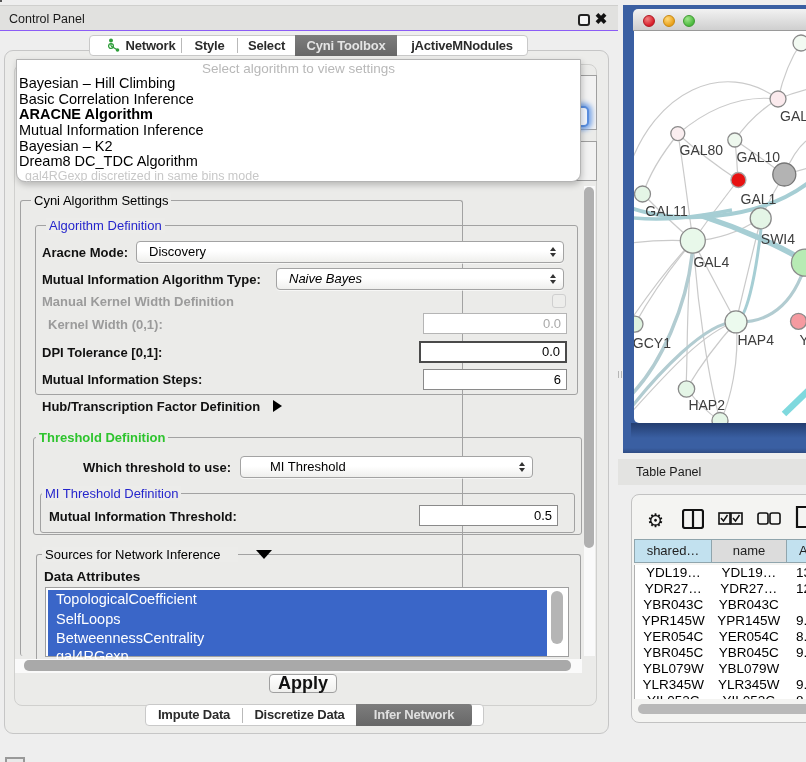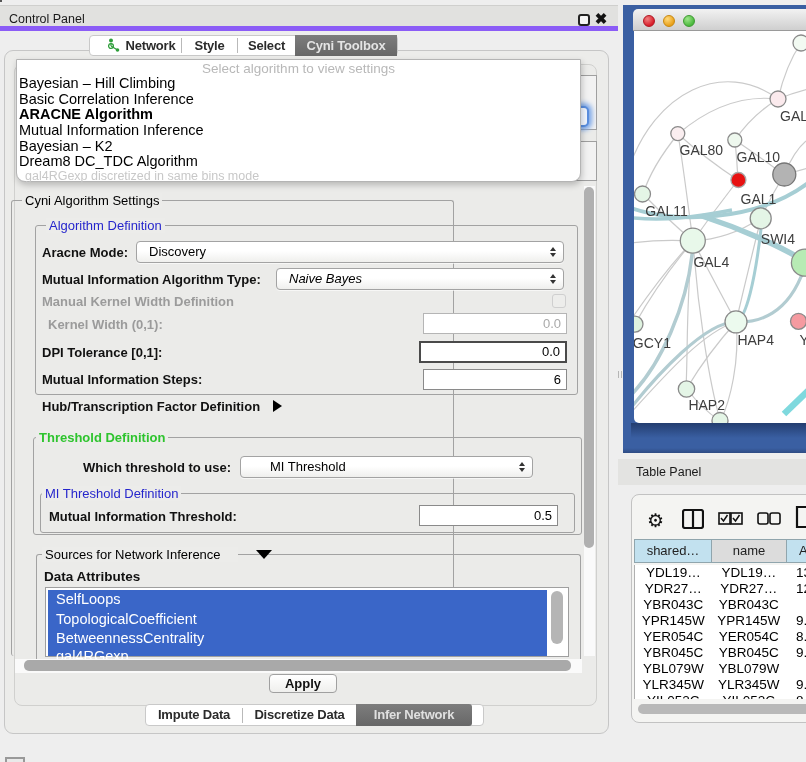--- a/index.html
+++ b/index.html
@@ -2,21 +2,21 @@
 <html><head>
 <meta charset="utf-8">
 <style>
 * { margin:0; padding:0; box-sizing:border-box; }
 html,body { width:806px; height:762px; overflow:hidden; background:#eeeeee;
   font-family:"Liberation Sans", sans-serif; }
 #stage { position:relative; width:806px; height:762px; }
 .abs { position:absolute; }
 
 #titlebar { left:0; top:5px; width:618px; height:26px; background:#e1e1df;
-  border-top:1px solid #cfcfcd; border-bottom:5px solid #8b5cf6; }
+  border-top:1px solid #cfcfcd; border-bottom:1px solid #8b5cf6; }
 #titlebar .t { position:absolute; left:9px; top:6px; font-size:12.5px; color:#1a1a1a; }
 #btn-float { left:578px; top:14px; width:12px; height:12px; border:2px solid #222;
   border-radius:3px; background:#f5f5f5; }
 #btn-close { left:593px; top:11px; width:16px; height:16px; font-size:15px; font-weight:bold;
   color:#111; line-height:16px; text-align:center; }
 
 #toptabs { left:89px; top:35px; height:21px; background:#ffffff; border:1px solid #c9c9c9;
   border-radius:4px; display:flex; align-items:center; font-size:13px; font-weight:bold; color:#2b2b2b; }
 #toptabs .tab { height:21px; line-height:21px; position:relative; letter-spacing:-0.2px; text-align:center; }
 #toptabs .sep { width:1px; height:15px; background:#b9b9b9; }
@@ -59,21 +59,21 @@
 
 .tfield { position:absolute; background:#ffffff; font-size:13px; text-align:right;
   padding-right:5px; color:#000; }
 
 #attrlist { left:45px; top:587px; width:524px; height:70px; background:#ffffff; border:1px solid #9f9f9f; }
 #attrsel { position:absolute; left:2px; top:2px; width:499px; height:66px; background:#3a66c8; }
 #attrsel div { font-size:14.5px; color:#ffffff; padding-left:8px; height:19.5px; line-height:19.5px; }
 #listvthumb { position:absolute; left:505px; top:3px; width:12px; height:53px; background:#b5b5b5; border-radius:6px; }
 
 #applybtn { left:269px; top:674px; width:68px; height:19px; border:1px solid #a0a0a0;
-  border-radius:4px; background:linear-gradient(#ffffff,#efefed); font-size:13px; font-weight:bold;
+  border-radius:4px; background:linear-gradient(#ffffff,#efefed); font-size:18px; font-weight:bold;
   text-align:center; line-height:17px; color:#111; }
 
 #bottabs { left:145px; top:704px; height:22px; background:#ffffff; border:1px solid #c9c9c9;
   border-radius:4px; display:flex; align-items:center; font-size:13px; font-weight:bold; color:#2b2b2b; }
 #bottabs .tab { height:22px; line-height:22px; letter-spacing:-0.2px; text-align:center; }
 #bottabs .sep { width:1px; height:15px; background:#b9b9b9; }
 #bottabs .sel { background:linear-gradient(#7d7d7d,#676767); color:#e0e0e0; border-radius:0 3px 3px 0; }
 
 #blsq { left:5px; top:757px; width:20px; height:10px; border:2px solid #999999; background:#e9e9e9; }
 
@@ -114,28 +114,29 @@
             <circle cx="3" cy="2.5" r="2" fill="#2e9e3a"></circle>
             <circle cx="3" cy="8" r="2.4" fill="none" stroke="#2e9e3a" stroke-width="1.3"></circle>
             <circle cx="9.5" cy="12" r="1.8" fill="#2e9e3a"></circle>
             <path d="M3 5 L3 8 M3 8 L9.5 12" stroke="#2e9e3a" stroke-width="1.2" fill="none"></path>
           </svg></span>Network</div>
     <div class="sep"></div>
     <div class="tab" style="width:55px;">Style</div>
     <div class="sep"></div>
     <div class="tab" style="width:57px;">Select</div>
     <div class="tab sel" style="width:102px;">Cyni Toolbox</div>
+    <div class="tab" style="width:130px;">jActiveMNodules</div>
   </div>
 
   <div class="sliver abs" style="left:566px;top:75px;width:31px;height:55px;"></div>
   <div id="focusglow" class="abs"></div>
   <div class="sliver abs" style="left:566px;top:141px;width:31px;height:40px;"></div>
 
   <div id="settings">
-    <div class="group" style="left:11px;top:200px;width:443px;height:456px;border-bottom:none;">
+    <div class="group" style="left:20px;top:200px;width:443px;height:456px;border-bottom:none;">
       <div class="glabel">Cyni Algorithm Settings</div>
     </div>
     <div class="group" style="left:35px;top:225px;width:543px;height:170px;">
       <div class="glabel blab">Algorithm Definition</div>
     </div>
     <div class="lbl" style="left:42px;top:245px;">Aracne Mode:</div>
     <div class="combo abs" style="left:136px;top:241px;width:428px;">Discovery<span class="arr">
           <span class="u"></span>
           <span class="d"></span>
         </span></div>
@@ -169,22 +170,22 @@
     <div class="lbl" style="left:49px;top:509px;">Mutual Information Threshold:</div>
     <div class="tfield" style="left:419px;top:505px;width:139px;height:21px;border:1px solid #8a8a8a;line-height:19px;">0.5</div>
 
     <div class="group" style="left:36px;top:554px;width:545px;height:110px;border-bottom:none;">
       <div class="glabel" style="color:#000;left:5px;">Sources for Network Inference &nbsp;&nbsp;&nbsp;</div>
     </div>
     <div class="abs" style="left:256px;top:550px;width:0;height:0;border-left:8px solid transparent;border-right:8px solid transparent;border-top:9px solid #000;"></div>
     <div class="lbl" style="left:44px;top:569px;font-size:13.5px;">Data Attributes</div>
     <div id="attrlist" class="abs">
       <div id="attrsel">
+        <div>TopologicalCoefficient</div>
         <div>SelfLoops</div>
-        <div>TopologicalCoefficient</div>
         <div>BetweennessCentrality</div>
         <div style="height:13px;line-height:15px;overflow:hidden;">gal4RGexp</div>
       </div>
       <div id="listvthumb"></div>
     </div>
   </div>
 
   <div id="vscroll" class="abs">
       <div id="vthumb" class="abs"></div>
     </div>

